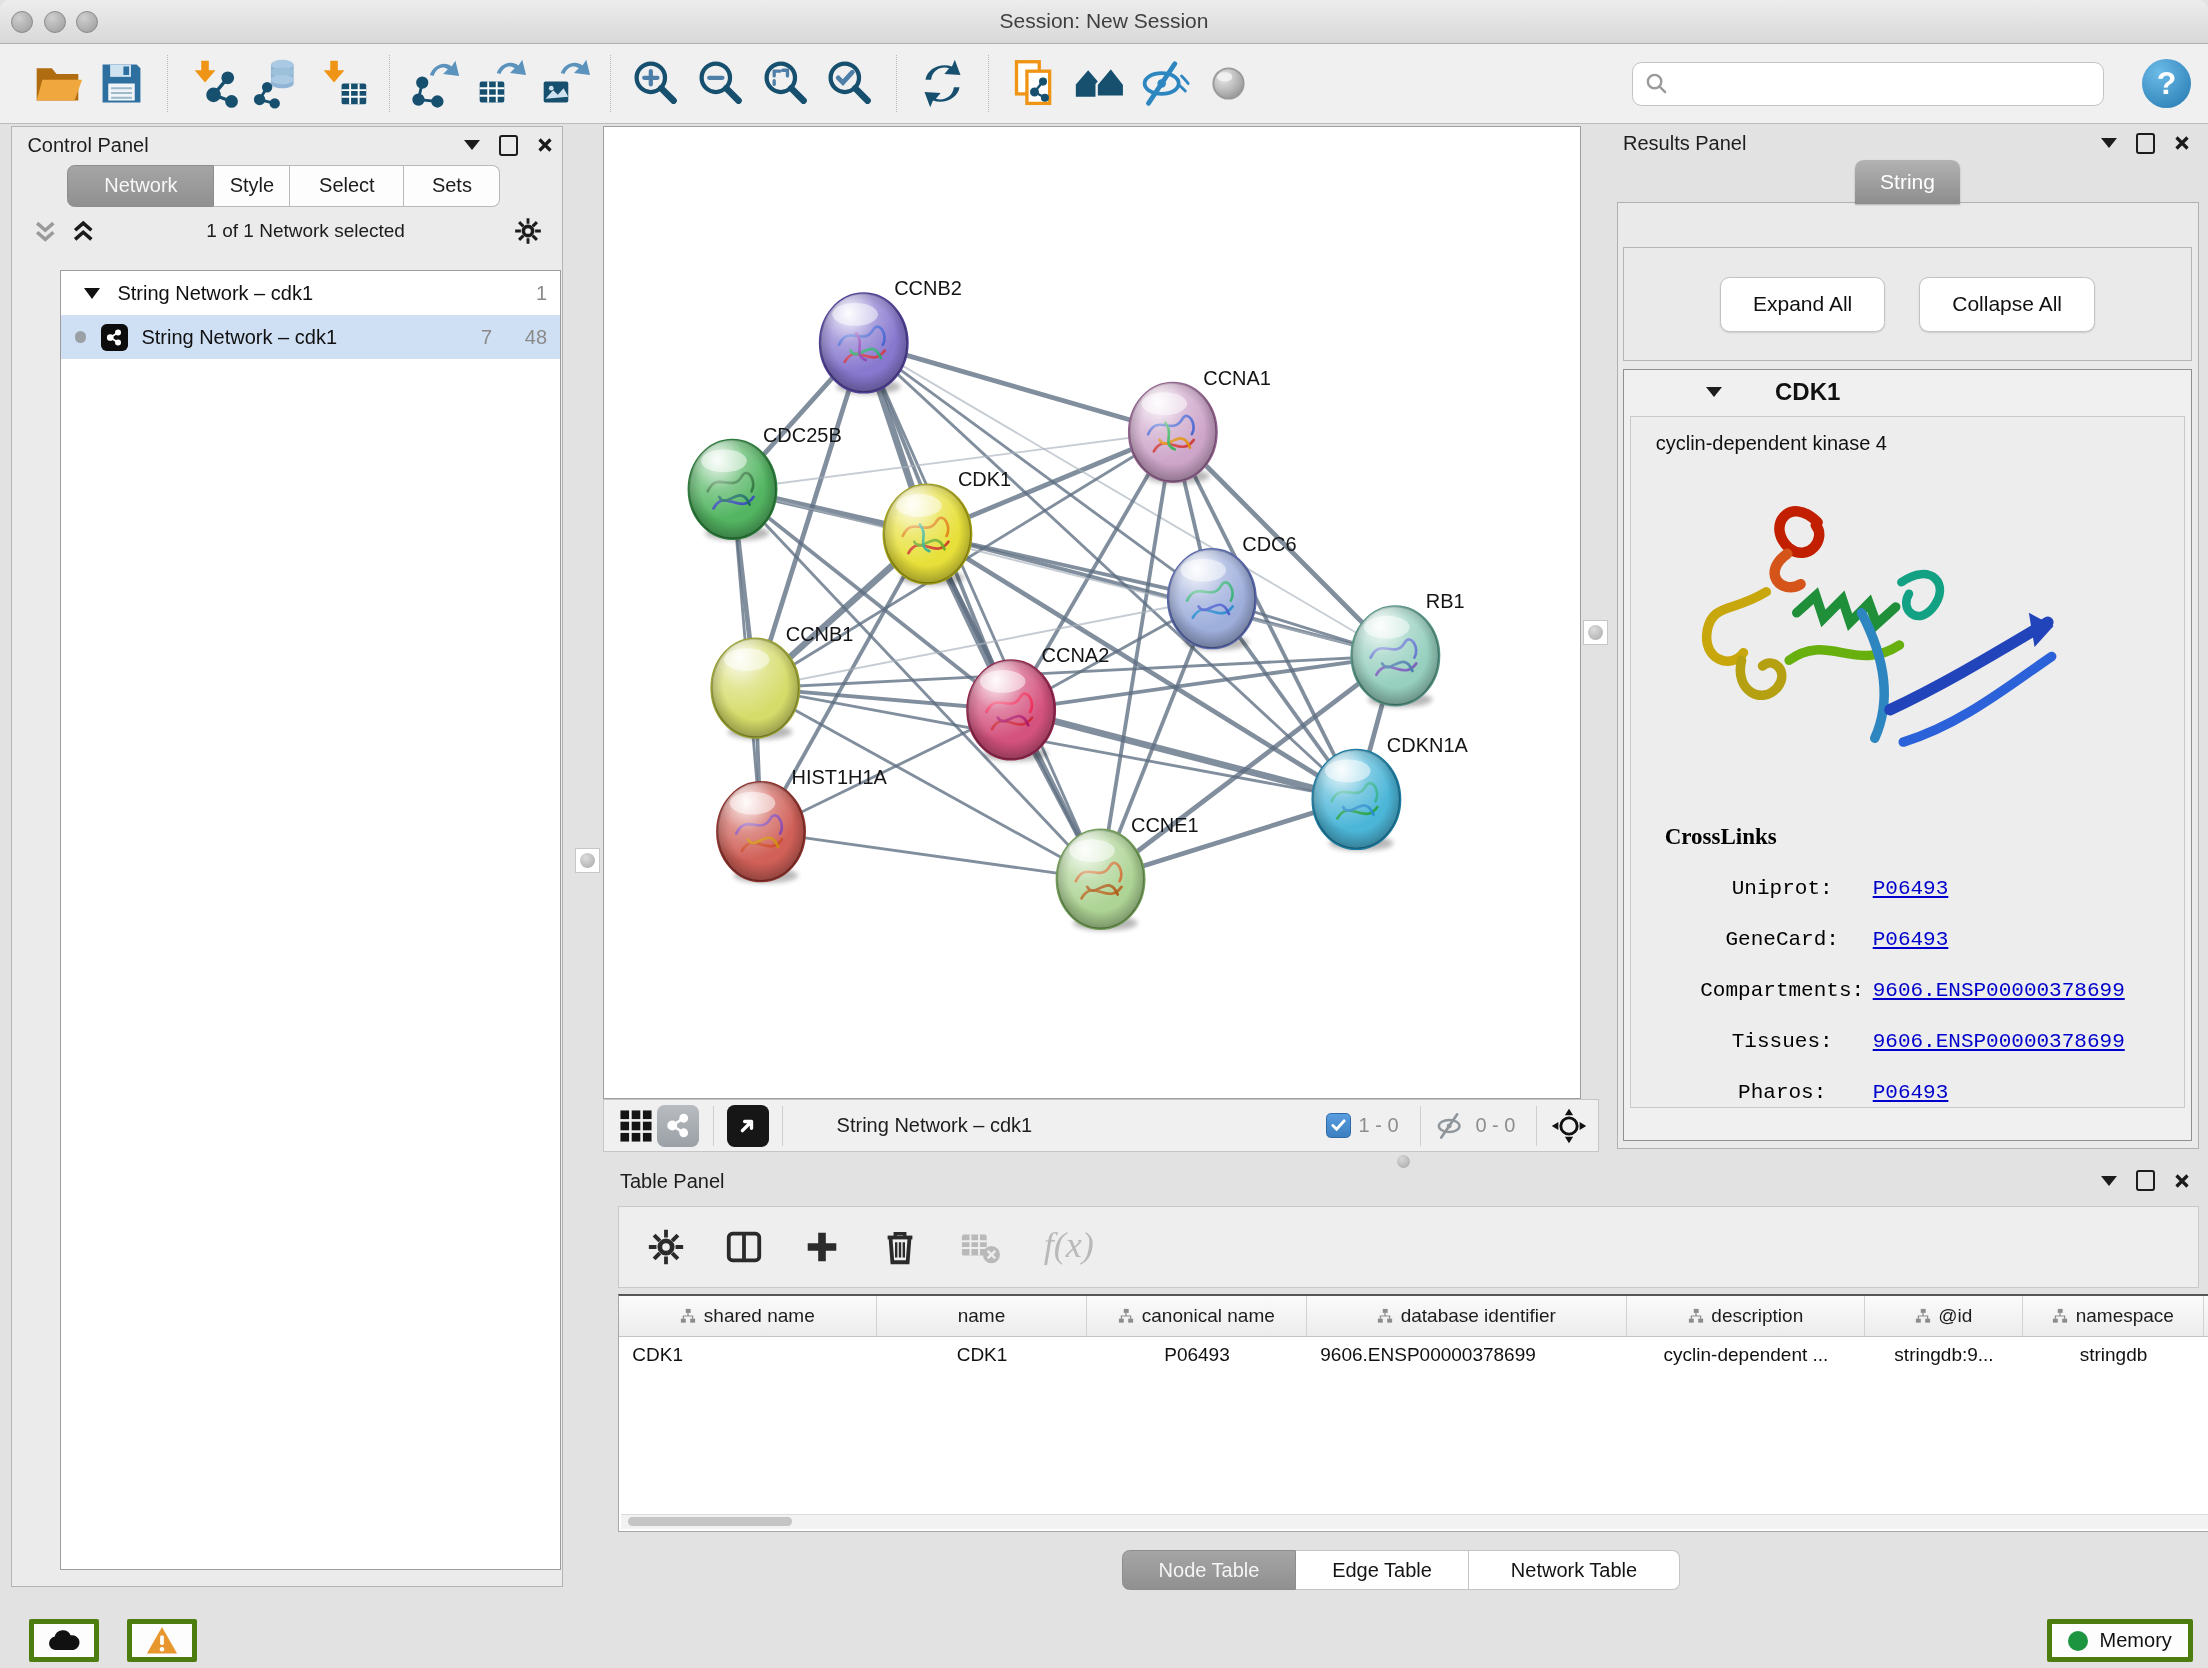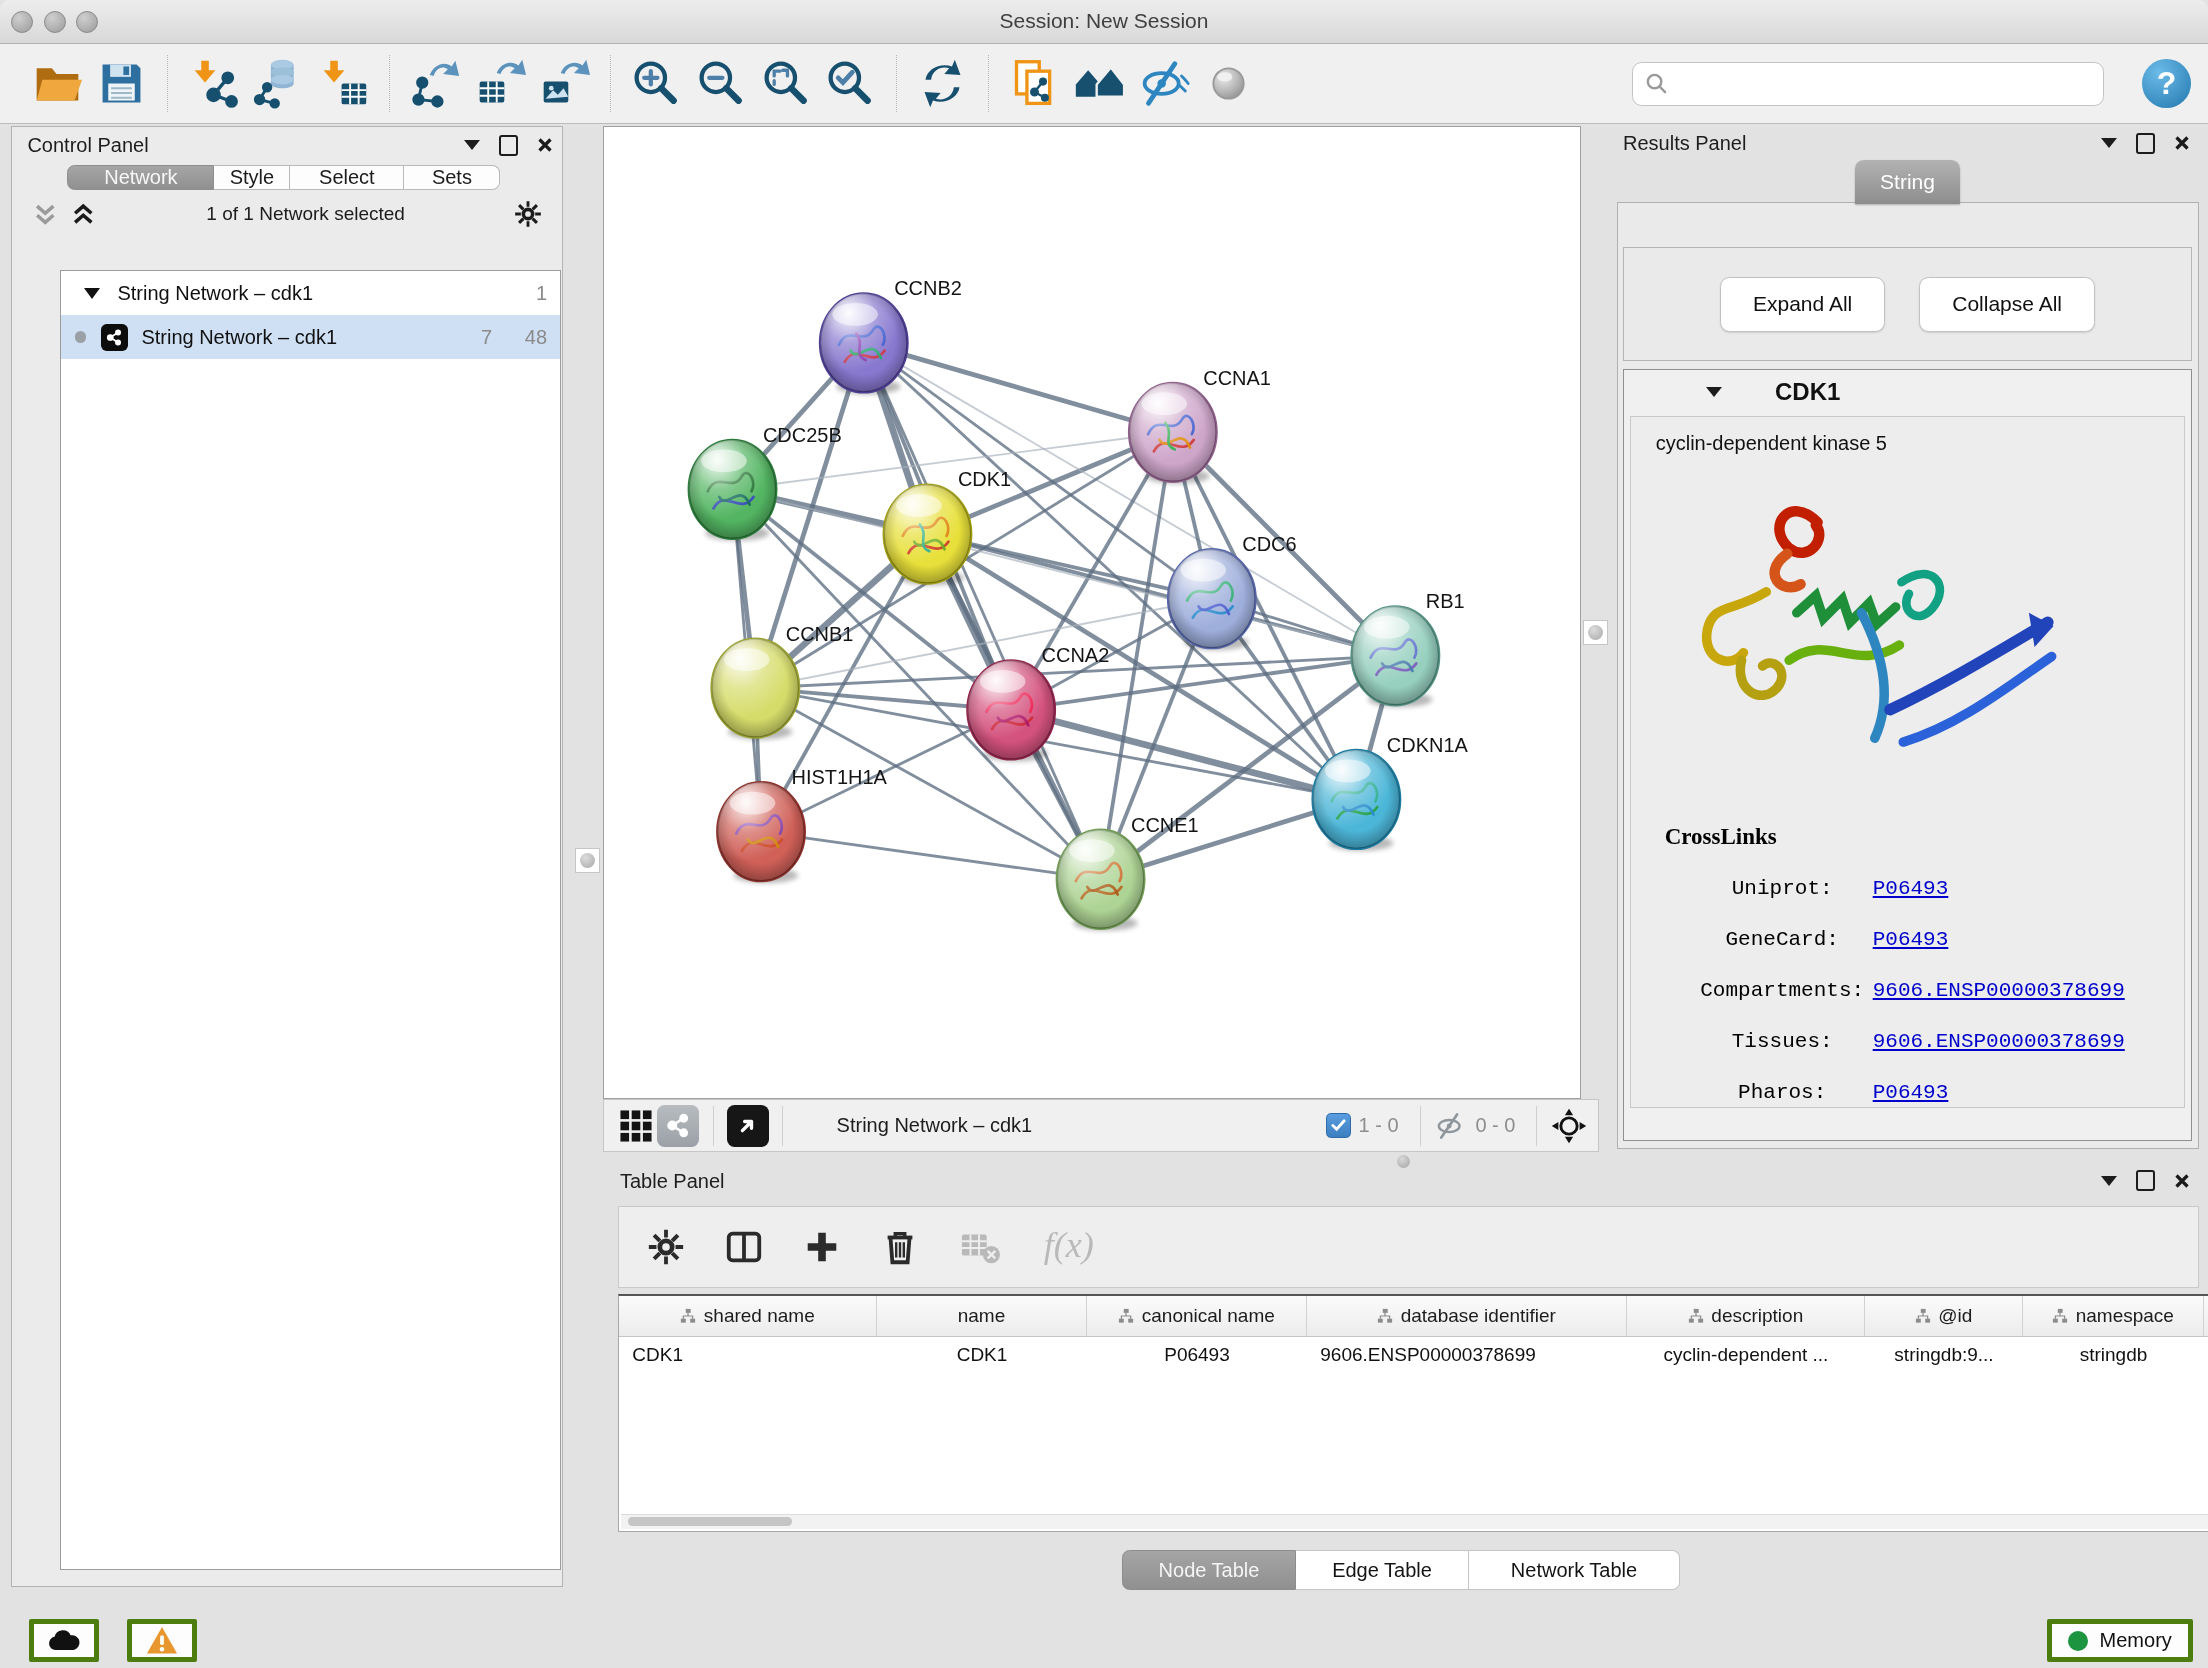--- a/index.html
+++ b/index.html
@@ -29,21 +29,21 @@
   .win-ctrls{display:flex;align-items:center;gap:19px;margin-left:auto;margin-right:9.5px;}
   .wc-tri{width:0;height:0;border-left:8.6px solid transparent;border-right:8.6px solid transparent;border-top:10.5px solid #1c1c1c;}
   .wc-sq{width:15px;height:17px;border:2.4px solid #1c1c1c;border-radius:2.9px;}
   .panel-title{font-size:20px;color:#1d1d1d;}
 
   
   .control-panel{position:absolute;left:11.4px;top:126px;width:552px;height:1461px;
     background:#ebebeb;border:1px solid #b3b3b3;box-sizing:border-box;}
   .cp-head{display:flex;align-items:center;height:36px;padding-left:15px;}
   .tabs-row{display:flex;margin-left:55px;margin-top:1.9px;}
-  .tab{height:25px;box-sizing:border-box;border:1px solid #b9b9b9;background:#fdfdfd;color:#1c1c1c;
+  .tab{height:42px;box-sizing:border-box;border:1px solid #b9b9b9;background:#fdfdfd;color:#1c1c1c;
     font-size:20px;display:flex;align-items:center;justify-content:center;border-left:none;}
   .tab:first-child{border-left:1px solid #b9b9b9;border-radius:7.6px 0 0 7.6px;}
   .tab:last-child{border-radius:0 7.6px 7.6px 0;}
   .tab.sel{background:linear-gradient(#a5a5a5,#909090);color:#f7f7f7;border-color:#8d8d8d;}
   .cp-toolrow{display:flex;align-items:center;height:49px;padding:0 19px;}
   .cp-status{flex:1;text-align:center;font-size:19px;color:#1c1c1c;}
   .tree-box{position:absolute;left:48px;top:143px;width:501px;height:1300px;background:#fff;
     border:1px solid #9c9c9c;box-sizing:border-box;}
   .tree-row{display:flex;align-items:center;height:44px;font-size:20px;color:#111;}
   .tree-row.sel{background:#cfe0f4;}
@@ -633,21 +633,21 @@
   <div class="rp-box1">
     <span class="rp-btn">Expand All</span>
     <span class="rp-btn">Collapse All</span>
   </div>
   <div class="rp-box2">
     <div class="rp-sec-head">
       <span class="wc-tri"></span>
       <span class="rp-sec-title">CDK1</span>
     </div>
     <div class="rp-body">
-      <div class="rp-sub">cyclin-dependent kinase 5</div>
+      <div class="rp-sub">cyclin-dependent kinase 4</div>
       <svg class="ribbon" width="409" height="314" viewBox="0 0 430 330">
         <g fill="none" stroke-linecap="round">
           <path d="M150 55 C120 25 95 60 120 82 C140 98 160 72 148 58" stroke="#c21f00" stroke-width="11"></path>
           <path d="M118 88 C90 108 112 132 132 120" stroke="#d4541a" stroke-width="11"></path>
           <path d="M96 128 C60 150 40 140 34 168 C28 200 60 210 72 192" stroke="#c8a70c" stroke-width="10"></path>
           <path d="M70 200 C62 232 92 248 108 228 C120 212 104 196 92 206" stroke="#b5a012" stroke-width="10"></path>
           <path d="M128 150l20-18 8 24 20-20 8 24 20-20 8 22 20-18" stroke="#1f8f3a" stroke-width="10"></path>
           <path d="M120 200 C160 170 190 214 236 184" stroke="#68b00e" stroke-width="10"></path>
           <path d="M238 118 C268 96 292 120 270 146 C254 164 236 146 246 130" stroke="#13a184" stroke-width="9"></path>
           <path d="M196 150 C220 196 228 242 210 282" stroke="#2e86c1" stroke-width="10"></path>

